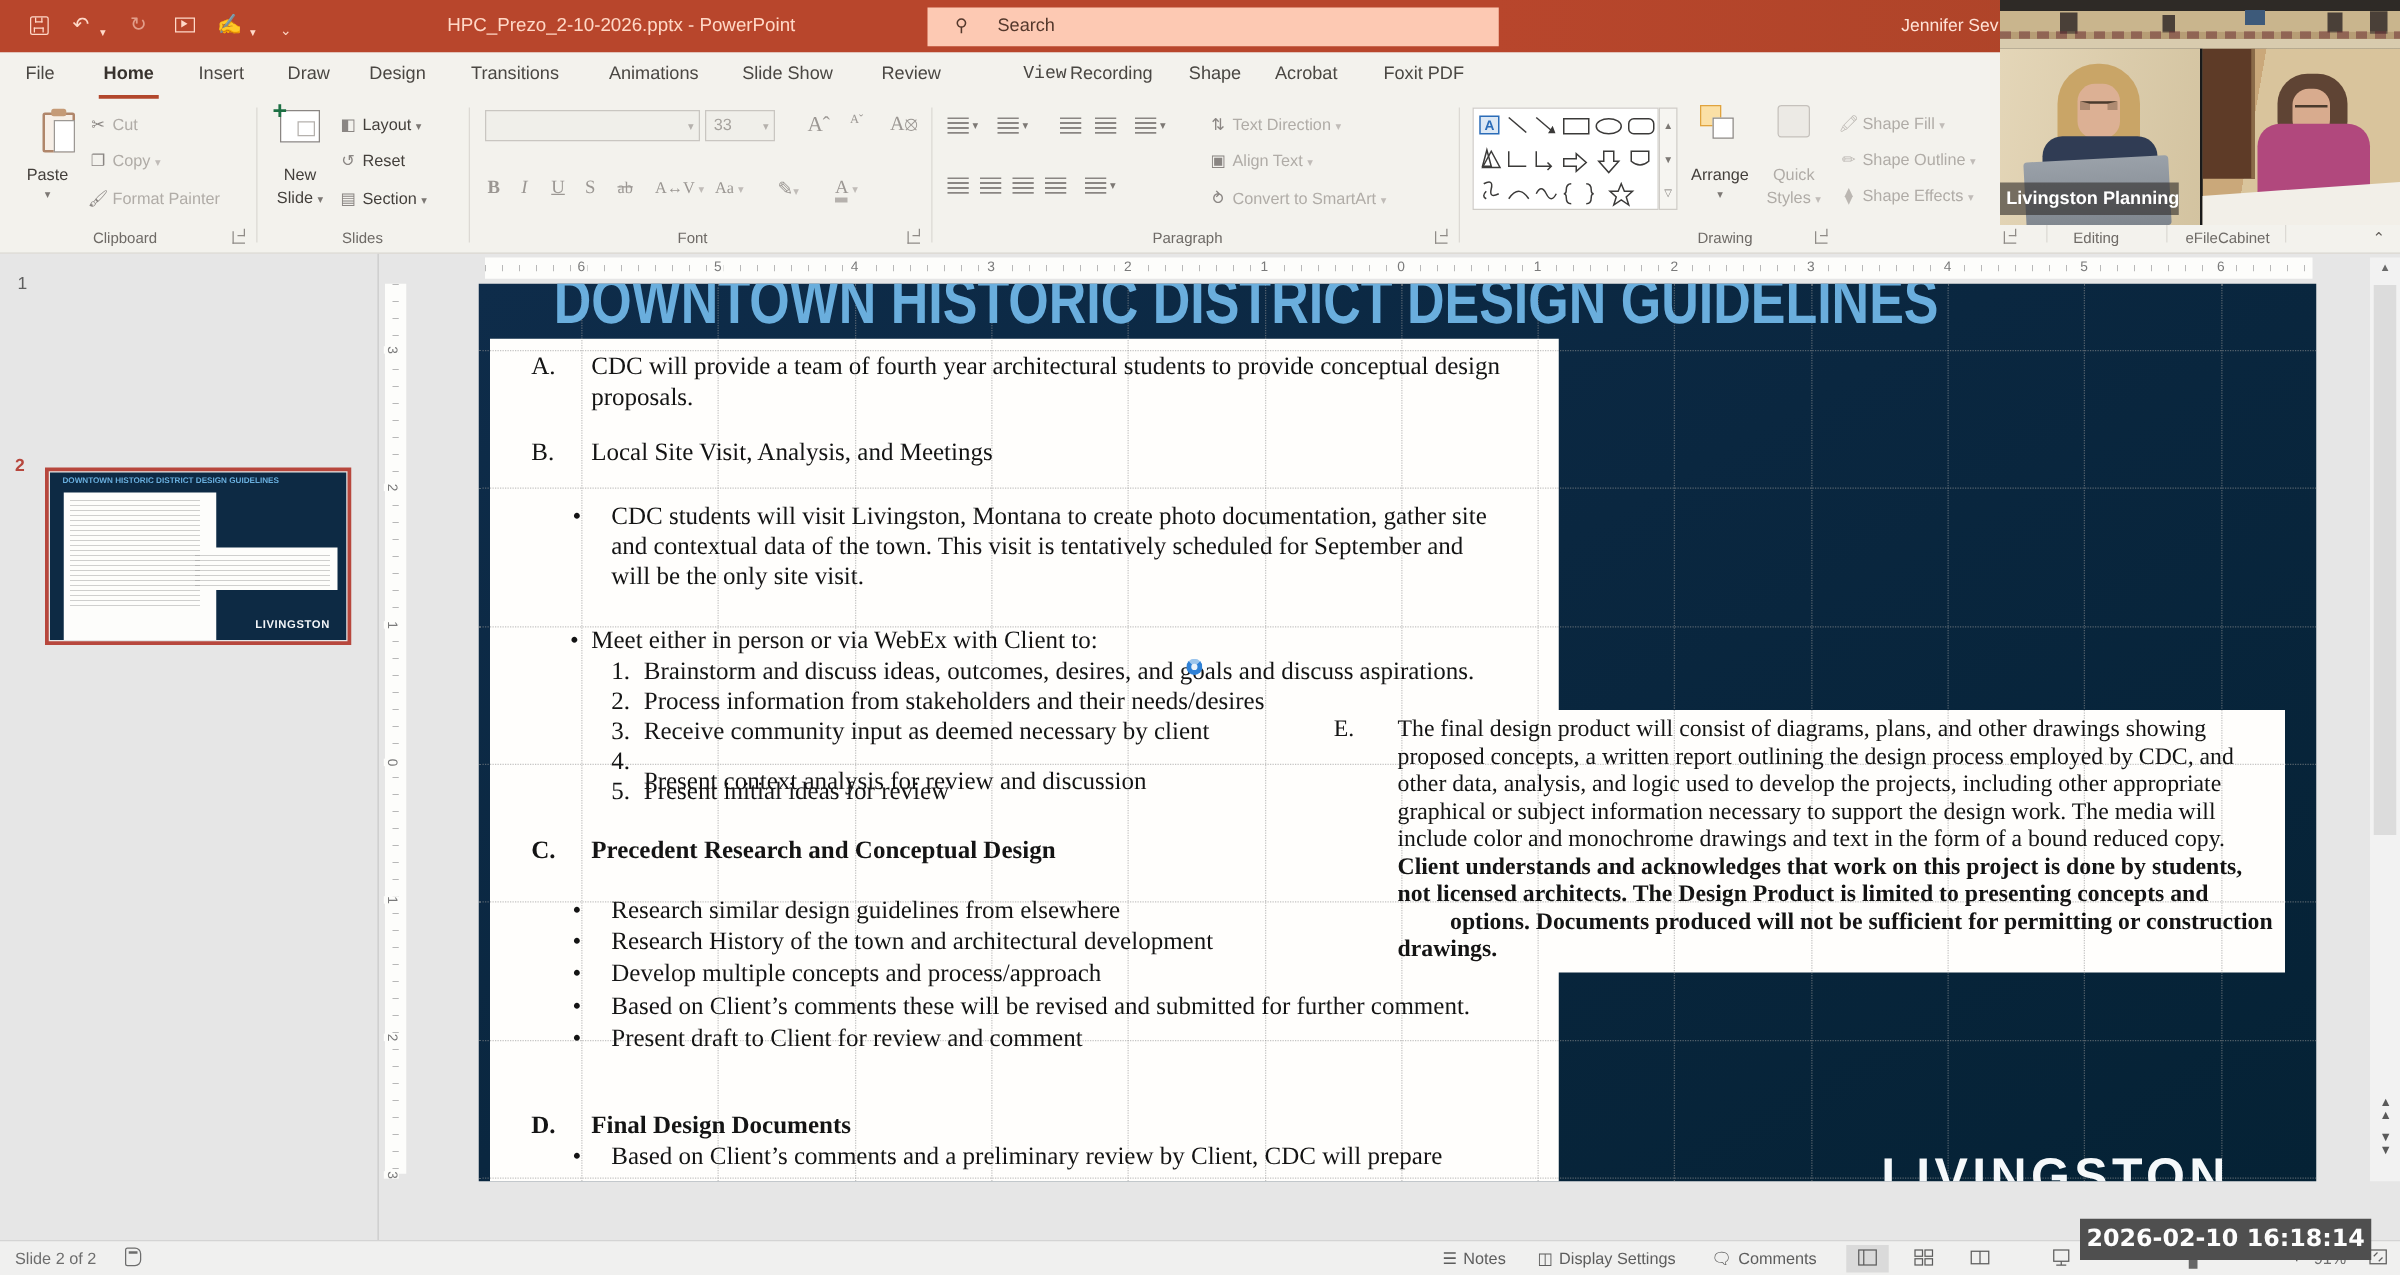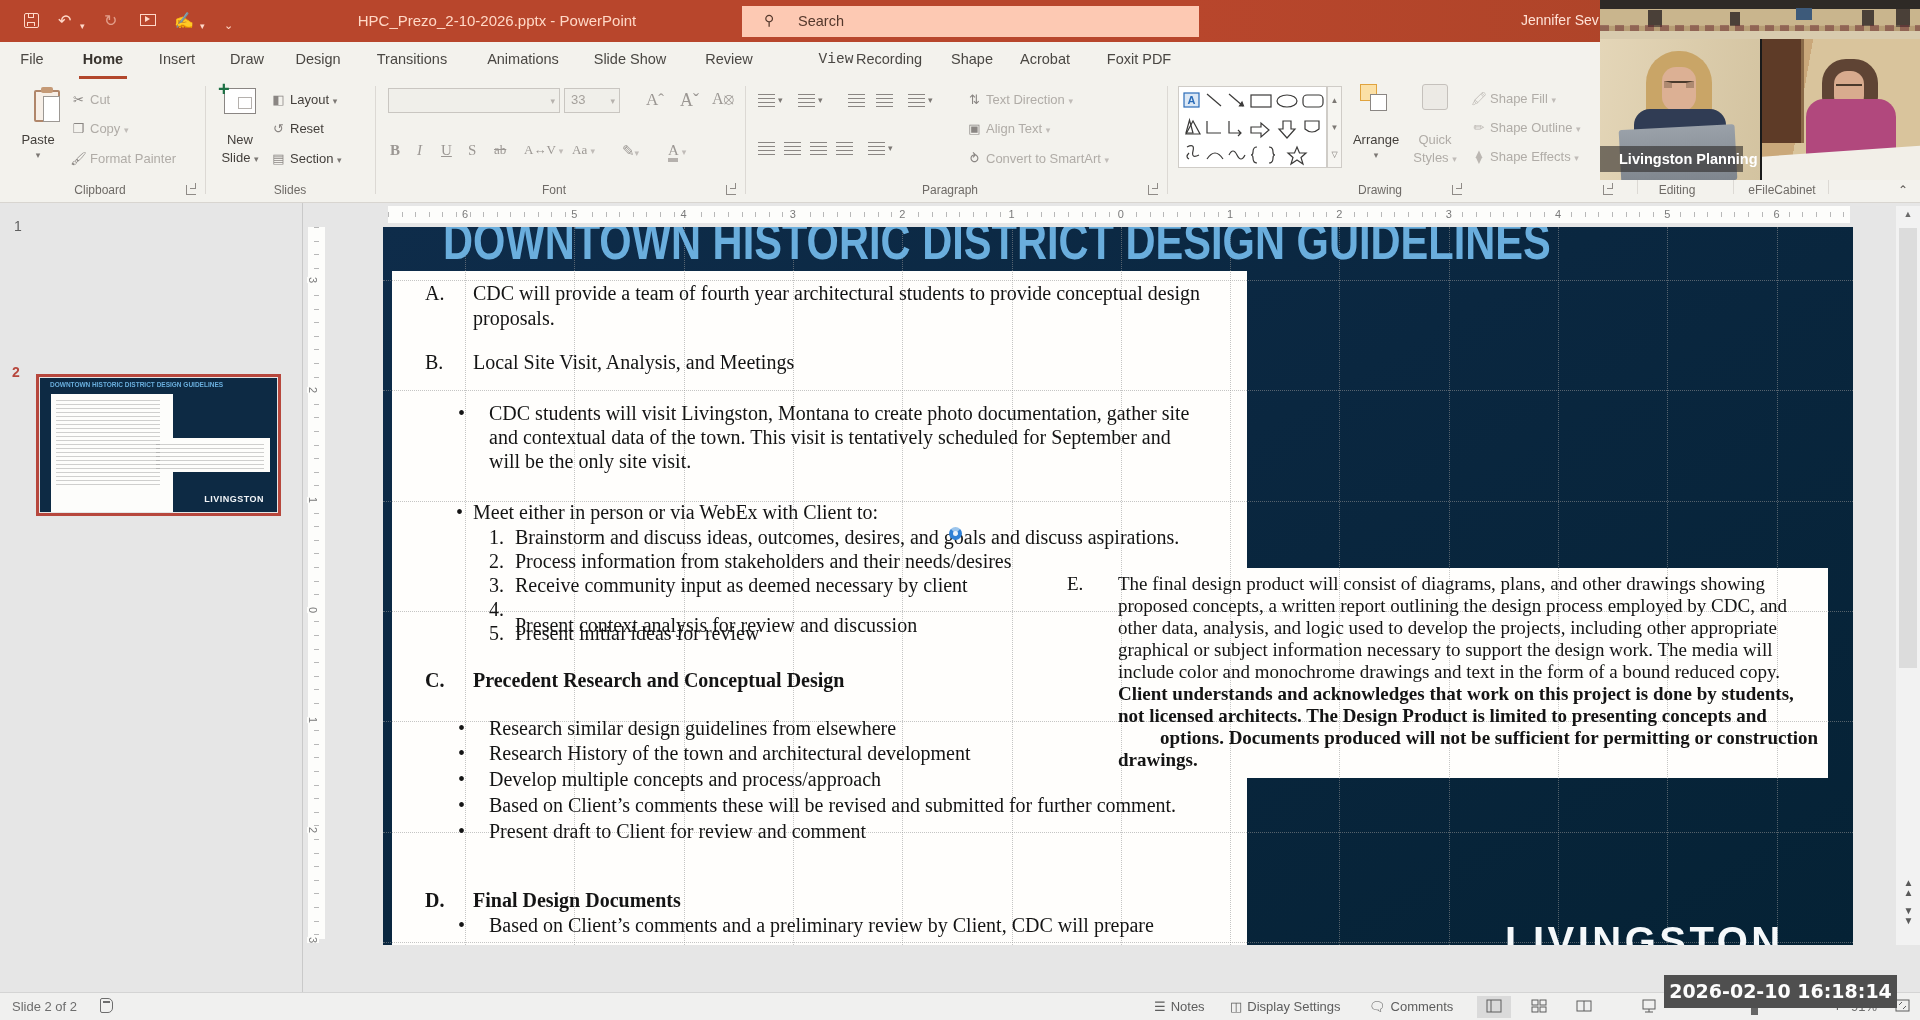--- a/index.html
+++ b/index.html
@@ -62,21 +62,21 @@
 #pano { position:absolute; left:0; top:0; width:320px; height:39px; background:linear-gradient(to bottom, #2e2a26 0 9px, #c9b58d 9px 26px, #b49c74 26px 31px, #d8cbae 31px 39px); }
 .pano-dark { position:absolute; background:#4a4038; }
 .pano-chairs { position:absolute; left:0; top:25px; width:320px; height:6px; background:repeating-linear-gradient(to right, rgba(115,55,58,.55) 0 9px, rgba(190,160,120,.25) 9px 15px); }
 #cam-left { position:absolute; left:0; top:39px; width:160px; height:141px; background:linear-gradient(100deg, #e4d6b8, #d3c3a0); overflow:hidden; }
 #cam-right { position:absolute; left:160px; top:39px; width:160px; height:141px; background:linear-gradient(100deg, #caa87a 0 28%, #d9c49c 28% 100%); overflow:hidden; border-left:2px solid #1a1a1a; }
 .hair-l { position:absolute; left:46px; top:12px; width:66px; height:92px; border-radius:32px 32px 12px 12px; background:#c9a567; }
 .face-l { position:absolute; left:62px; top:28px; width:34px; height:44px; border-radius:14px; background:#dcb094; }
 .glasses { position:absolute; left:64px; top:42px; width:30px; height:7px; border-top:2px solid #4a3a2c; border-left:8px solid rgba(90,70,50,.35); border-right:8px solid rgba(90,70,50,.35); }
 .body-l { position:absolute; left:34px; top:70px; width:92px; height:50px; border-radius:16px 16px 0 0; background:#303c54; }
 .laptop { position:absolute; left:20px; top:88px; width:116px; height:56px; background:linear-gradient(to bottom,#9aa1a9,#7e858d); transform:rotate(-3deg); border-radius:3px; }
-#cam-label { position:absolute; left:0px; top:146px; width:143px; height:26px; background:rgba(45,42,40,.6); color:#fff; font-size:14.5px; font-weight:bold; line-height:26px; padding-left:19px; z-index:5; white-space:nowrap; }
+#cam-label { position:absolute; left:0px; top:146px; width:143px; height:26px; background:rgba(45,42,40,.6); color:#fff; font-size:14.5px; font-weight:bold; line-height:26px; padding-left:5px; z-index:5; white-space:nowrap; }
 .door-r { position:absolute; left:0; top:0; width:42px; height:104px; background:#5e3b27; border-right:3px solid #8a6a48; }
 .hair-r { position:absolute; left:60px; top:20px; width:56px; height:62px; border-radius:24px; background:#5f4434; }
 .face-r { position:absolute; left:72px; top:32px; width:30px; height:38px; border-radius:13px; background:#d8ab8e; }
 .glasses-r { position:absolute; left:74px; top:45px; width:26px; height:6px; border-top:2px solid #4a3a2c; }
 .body-r { position:absolute; left:44px; top:60px; width:90px; height:66px; border-radius:18px 18px 0 0; background:#b1487d; }
 .table-r { position:absolute; left:-8px; top:112px; width:180px; height:42px; background:#f2efe8; transform:rotate(-4deg); }
 
 
 #thumb-panel { position:absolute; left:0; top:203px; width:303px; height:789px; background:#e6e6e6; border-right:1px solid #c9c9c9; }
 .thumb-num { position:absolute; font-size:14px; color:#5f5f5f; }
@@ -221,21 +221,21 @@
     <div class="glabel" style="left:290px">Slides</div>
 
     <div class="combo" style="left:388px;top:8px;width:172px">
         <span class="ca">▾</span>
       </div>
     <div class="combo" style="left:564px;top:8px;width:56px">
         <span class="cv">33</span>
         <span class="ca">▾</span>
       </div>
     <div class="fmt" style="left:646px;top:10px;font-size:17px">Aˆ</div>
-    <div class="fmt" style="left:680px;top:10px;font-size:18px">Aˇ</div>
+    <div class="fmt" style="left:680px;top:10px;font-size:10px">Aˇ</div>
     <div class="fmt" style="left:712px;top:10px;font-size:16px">A⦻</div>
     <div class="fmt" style="left:390px;top:62px;font-weight:bold">B</div>
     <div class="fmt" style="left:417px;top:62px;font-style:italic">I</div>
     <div class="fmt" style="left:441px;top:62px;text-decoration:underline">U</div>
     <div class="fmt" style="left:468px;top:62px">S</div>
     <div class="fmt" style="left:494px;top:62px;text-decoration:line-through;font-size:13px">ab</div>
     <div class="fmt" style="left:524px;top:62px;font-size:13px">A↔V <span class="chev dis">▾</span></div>
     <div class="fmt" style="left:572px;top:62px;font-size:13px">Aa <span class="chev dis">▾</span></div>
     <div class="fmt" style="left:622px;top:62px">✎<span class="chev dis">▾</span></div>
     <div class="fmt" style="left:668px;top:62px"><span style="border-bottom:4px solid #b5b1ad">A</span> <span class="chev dis">▾</span></div>

